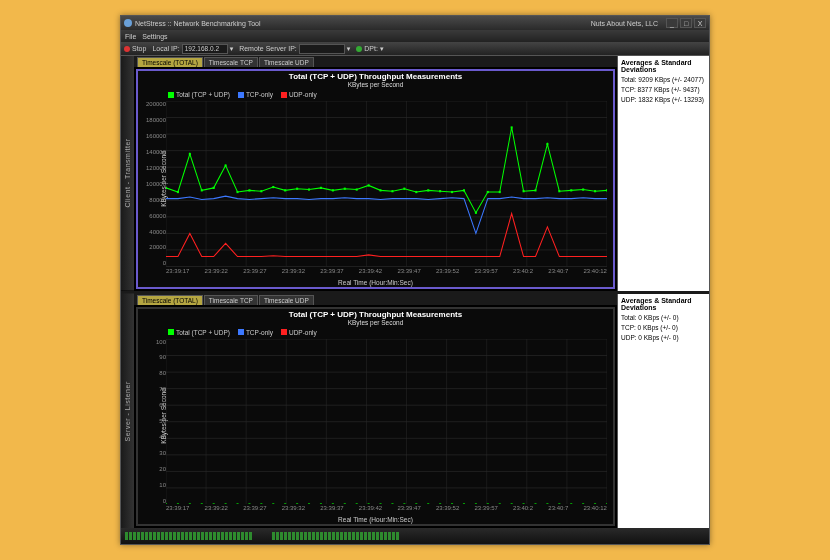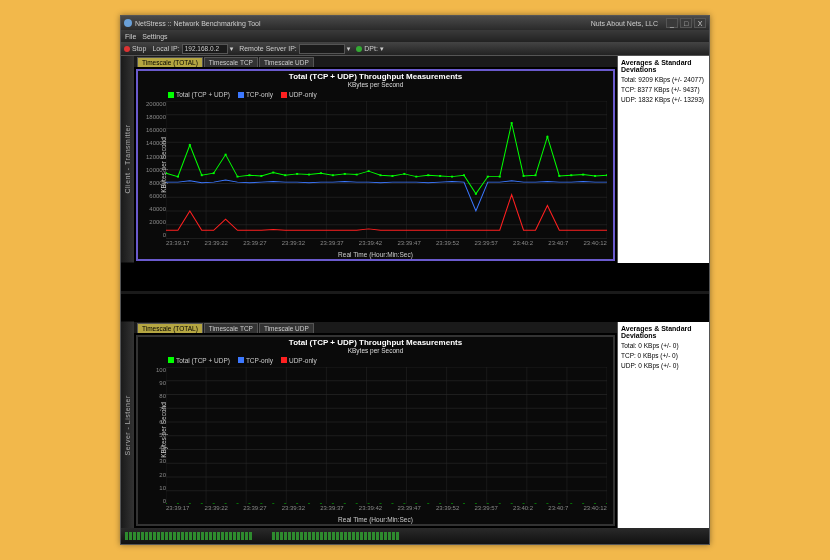--- a/index.html
+++ b/index.html
@@ -76,21 +76,20 @@
   .toolbar .bullet { width:6px;height:6px;border-radius:50%; }
   .toolbar input {
     background:#1a1a1a;border:1px solid #555;color:#ccc;font-size:6.5px;height:10px;padding:0 2px;width:46px;
   }
   .content {
     flex:1;
     display:flex;
     flex-direction:column;
     background:#000;
     overflow:hidden;
-    gap:28px;
   }
   .panel-row {
     flex:1;
     display:flex;
     min-height:0;
   }
   .vtab {
     width:13px;
     background:linear-gradient(90deg,#333,#1a1a1a);
     color:#aaa;

